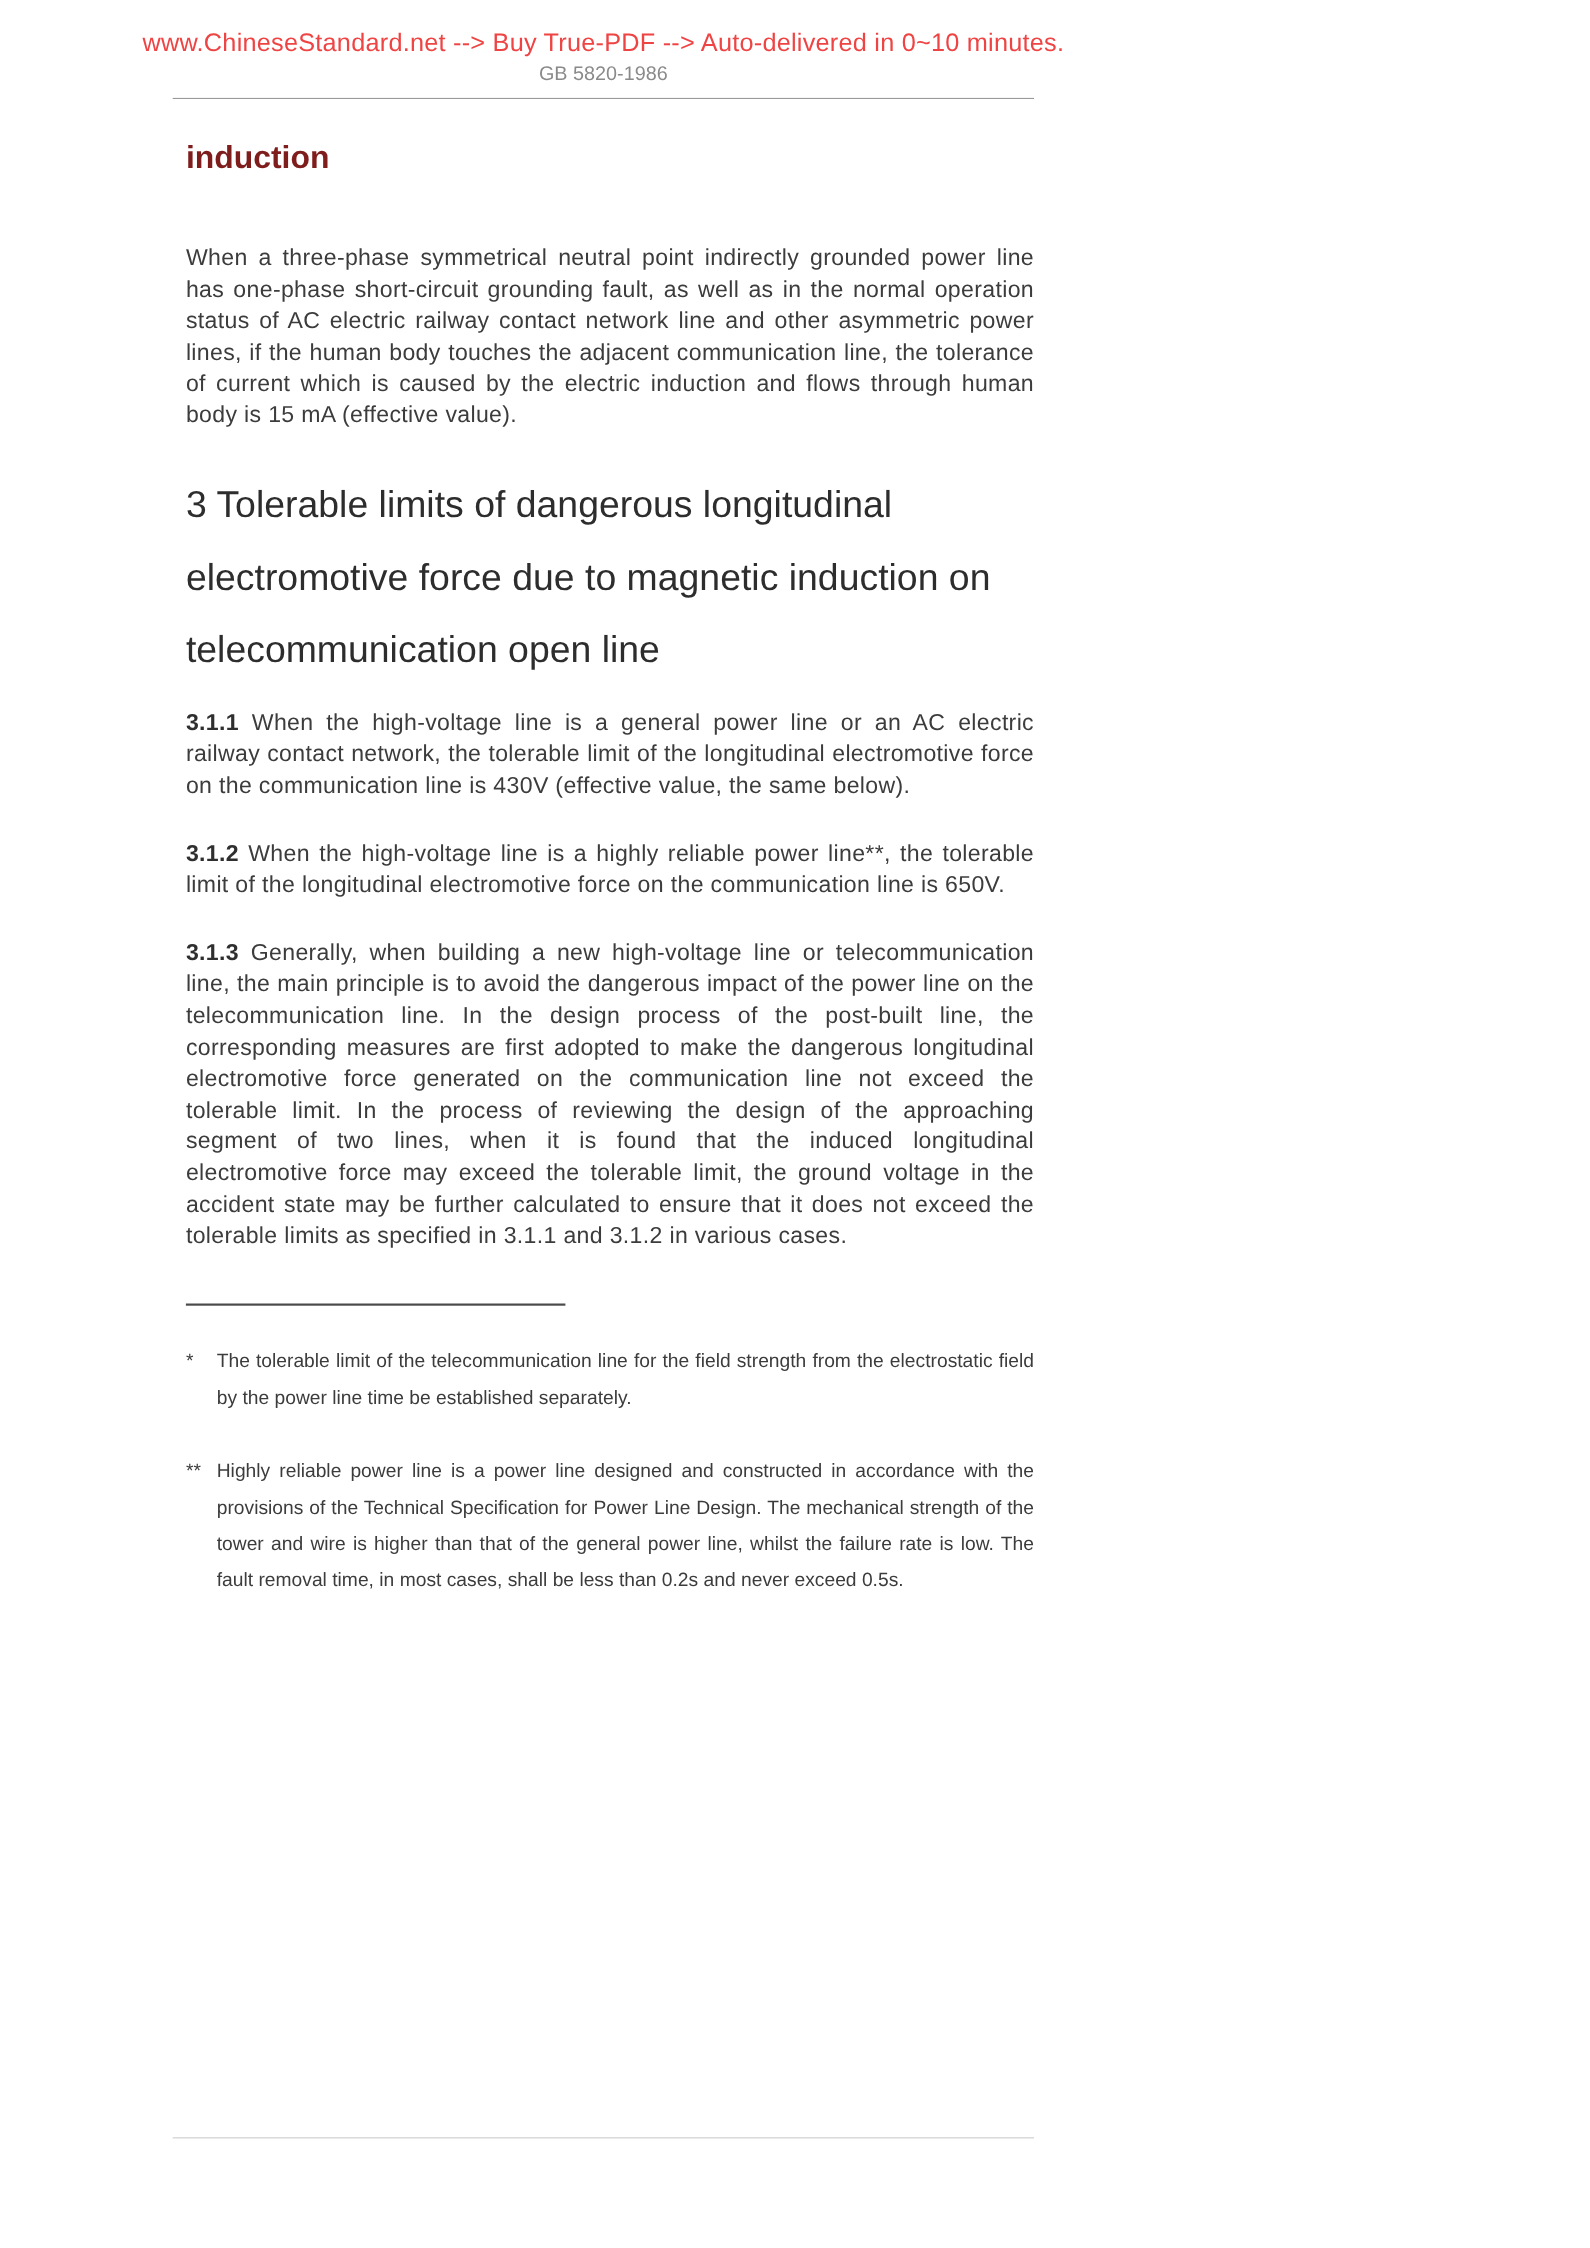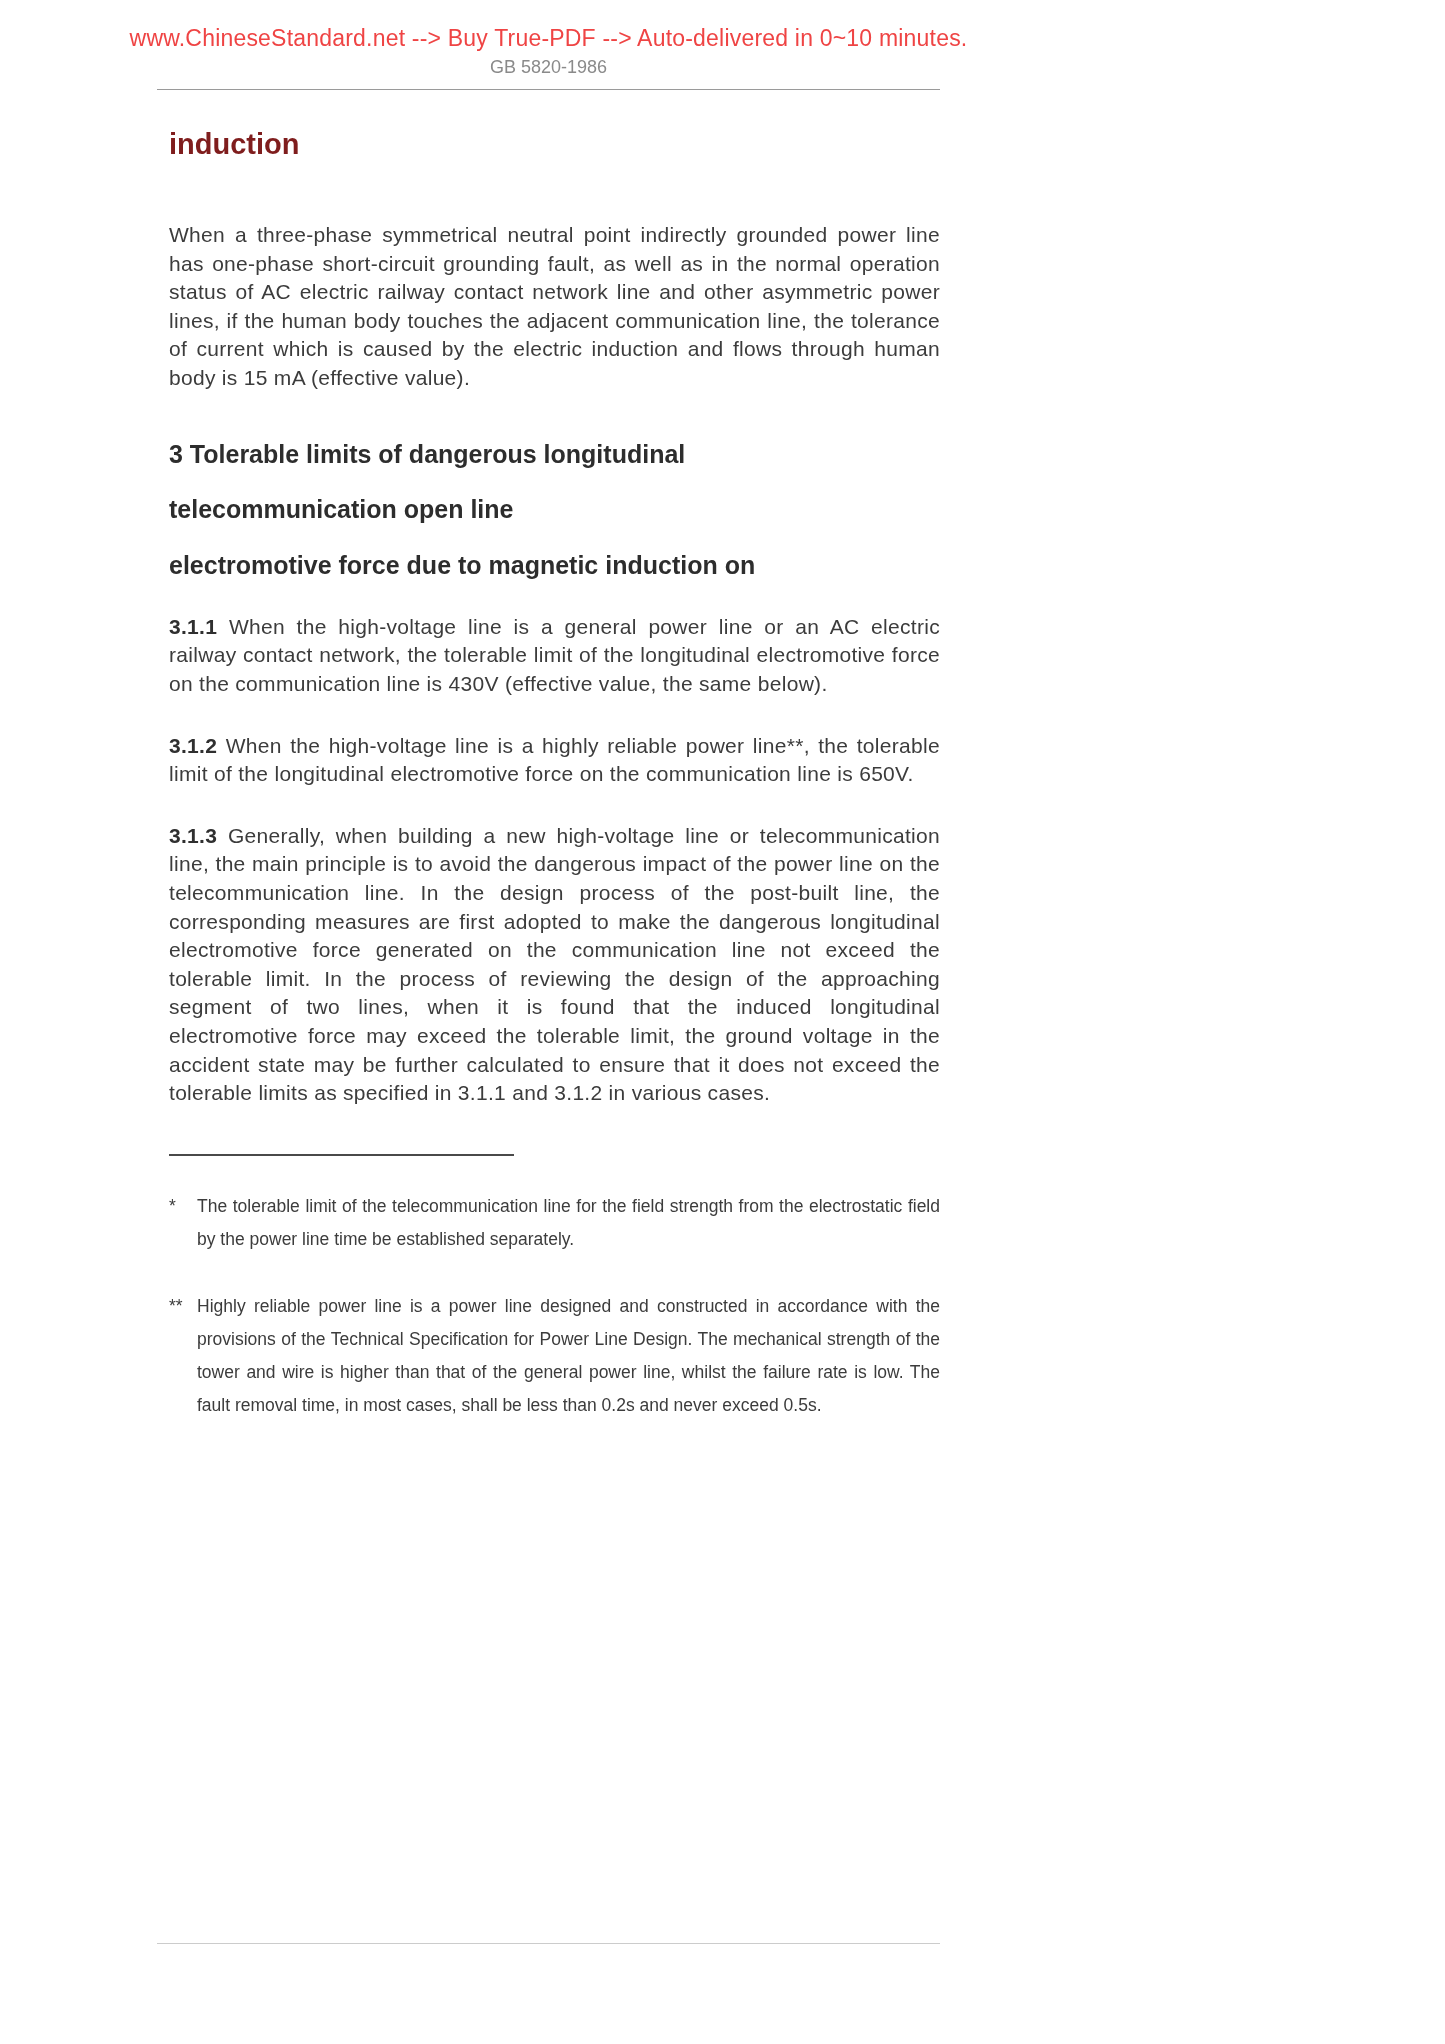--- a/index.html
+++ b/index.html
@@ -52,22 +52,22 @@
   .body-para {
     margin:60px 0 0 12px;
     font-size:21px;
     line-height:28.6px;
     letter-spacing:0.3px;
     text-align:justify;
     color:#3c3c3c;
   }
   .section-heading {
     margin:47px 0 0 12px;
-    font-size:25px;
-    font-weight:700;
+    font-size:34px;
+    font-weight:400;
     color:#2d2d2d;
     line-height:1.15;
   }
   .section-heading .h2-line { margin-bottom:27px; }
   .section-heading .h2-line:last-child { margin-bottom:0; }
   .clause { margin-top:33px; }
   .clause:first-of-type { margin-top:36px; }
   .clause-num { font-weight:700; color:#2f2f2f; }
   
   .footnote-rule {
@@ -134,22 +134,22 @@
       <hr class="header-rule">
     </header>
 
     <main>
       <h1 class="doc-title">induction</h1>
 
       <p class="body-para">When a three-phase symmetrical neutral point indirectly grounded power line has one-phase short-circuit grounding fault, as well as in the normal operation status of AC electric railway contact network line and other asymmetric power lines, if the human body touches the adjacent communication line, the tolerance of current which is caused by the electric induction and flows through human body is 15 mA (effective value).</p>
 
       <h2 class="section-heading">
         <div class="h2-line">3 Tolerable limits of dangerous longitudinal</div>
+        <div class="h2-line">electromotive force due to magnetic induction on</div>
         <div class="h2-line">telecommunication open line</div>
-        <div class="h2-line">electromotive force due to magnetic induction on</div>
       </h2>
 
 
       <p class="body-para clause">
         <span class="clause-num">3.1.1</span>
         <span>When the high-voltage line is a general power line or an AC electric railway contact network, the tolerable limit of the longitudinal electromotive force on the communication line is 430V (effective value, the same below).</span>
       </p>
 
       <p class="body-para clause">
         <span class="clause-num">3.1.2</span>

